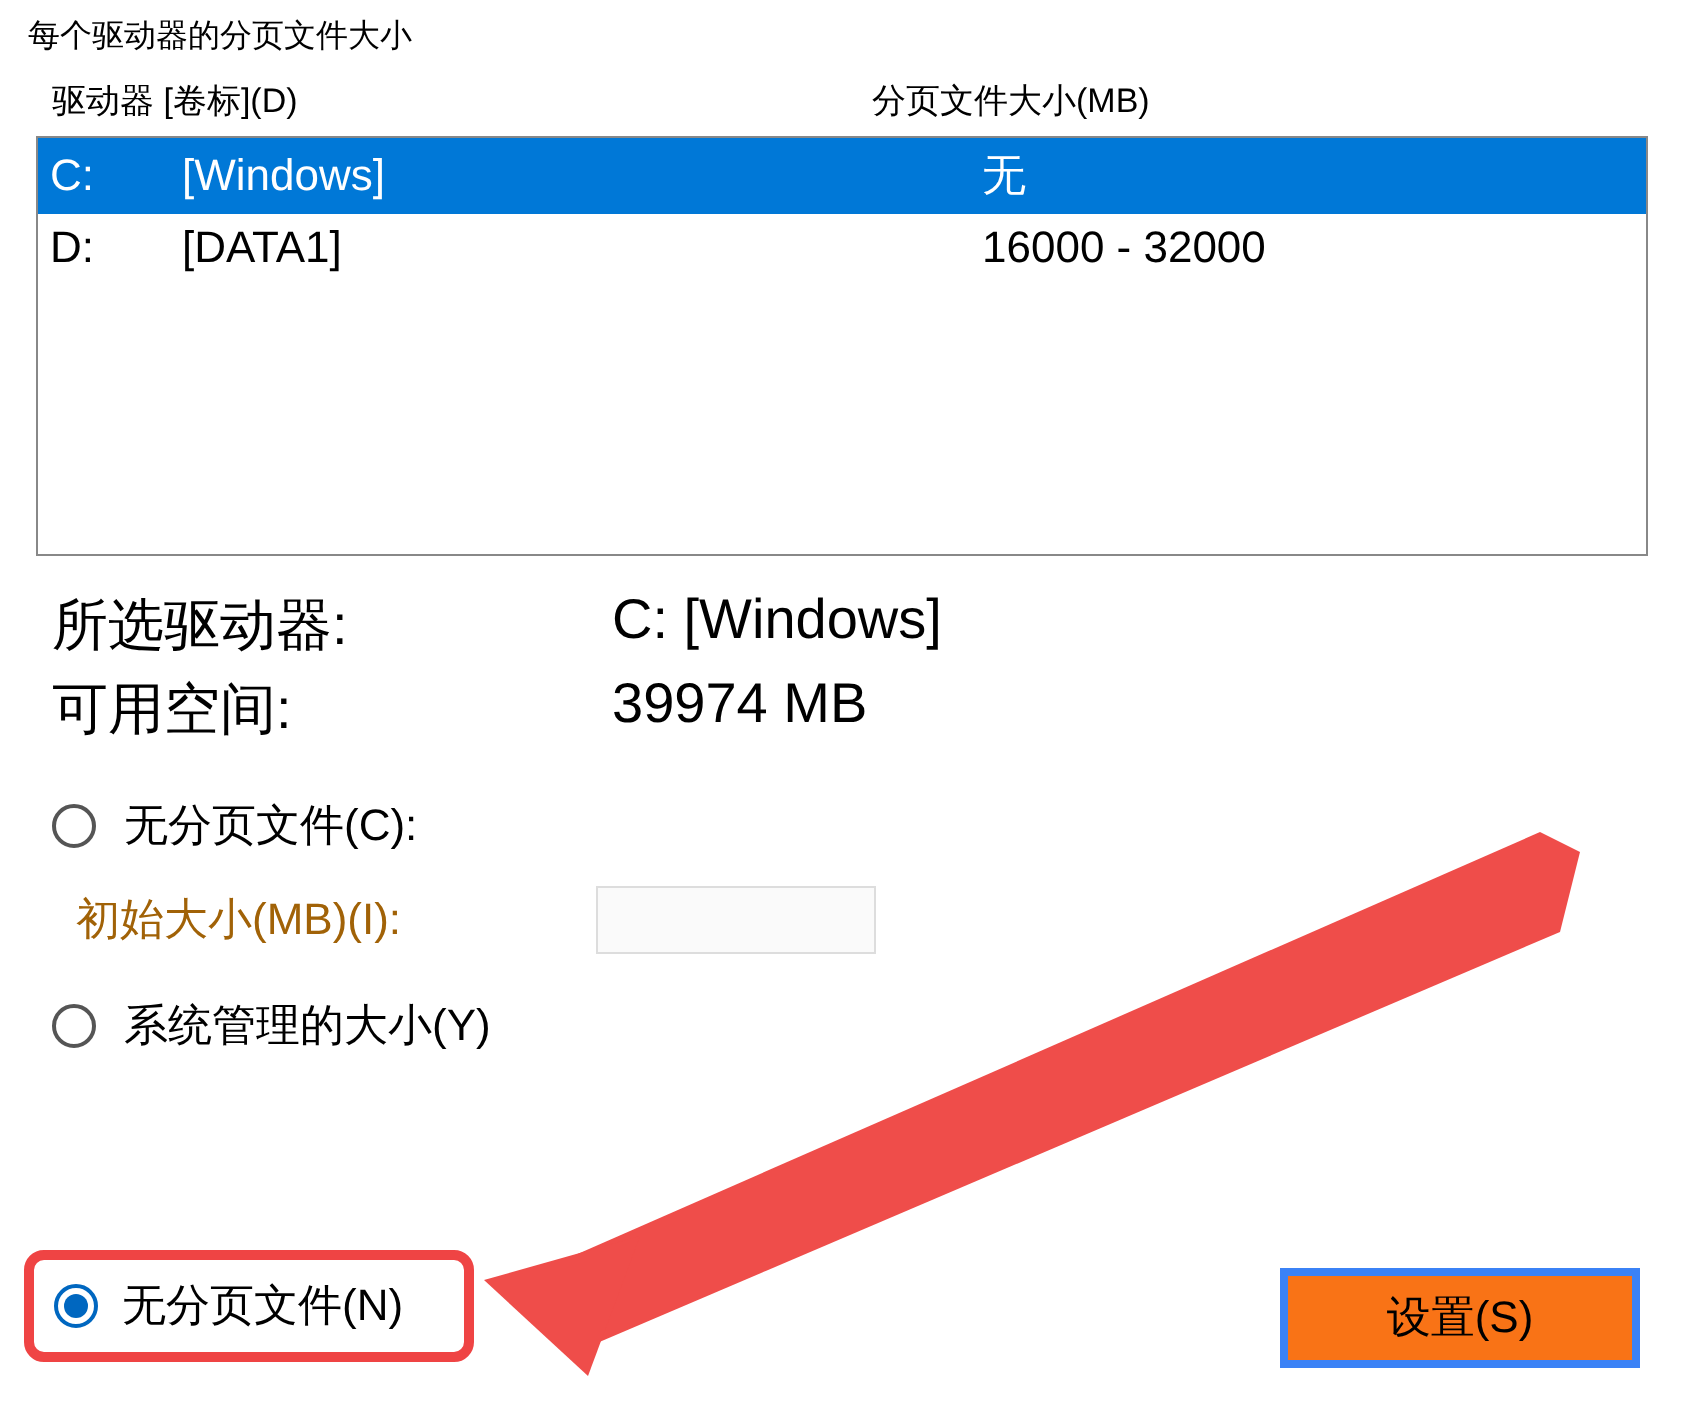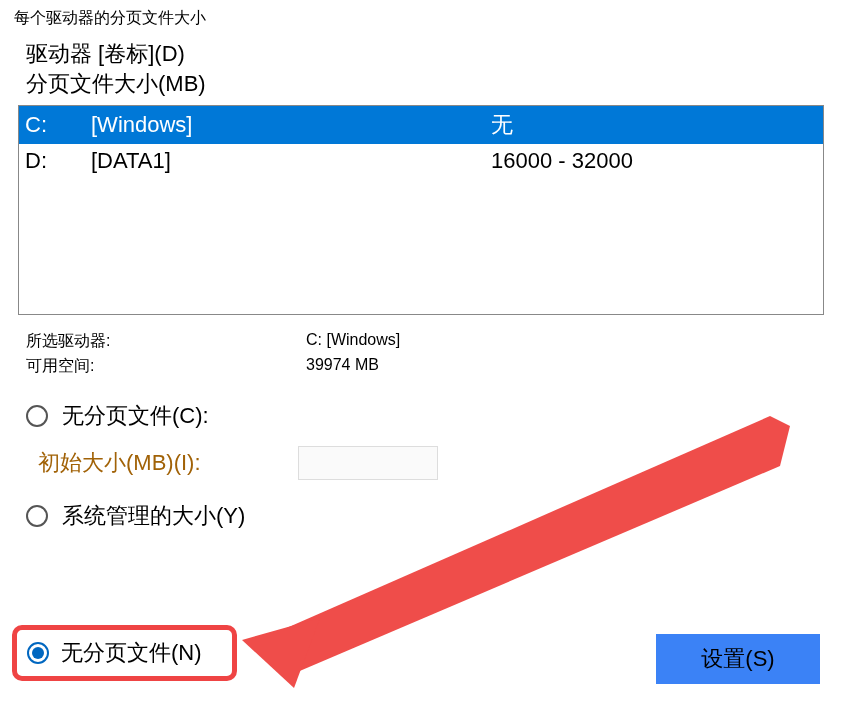--- a/index.html
+++ b/index.html
@@ -12,23 +12,22 @@
     overflow: hidden;
     position: relative;
     padding: 8px 14px;
   }
   .section-title {
     font-size: 16px;
     margin-bottom: 10px;
   }
   .list-headers {
     display: flex;
-    font-size: 22px;
+    font-size: 17px;
     padding: 0 4px 6px 12px;
-    flex-direction: column;
   }
   .list-headers .col-drive { width: 410px; }
   .list-headers .col-size  { flex: 1; }
   .drive-list {
     border: 1px solid #888;
     height: 210px;
     margin: 0 4px 14px 4px;
     background: #fff;
   }
   .drive-row {
@@ -40,21 +39,21 @@
   }
   .drive-row .letter { width: 68px; padding-left: 2px; }
   .drive-row .label  { width: 350px; }
   .drive-row .value  { flex: 1; padding-left: 50px; }
   .drive-row.selected {
     background: #0078d7;
     color: #fff;
   }
   .info-block {
     display: flex;
-    font-size: 16px;
+    font-size: 28px;
     padding: 2px 12px;
     justify-content: flex-end;
   }
   .info-block .info-label { width: 280px; }
   .info-block .info-value { flex: 1; }
   .radio-group {
     margin-top: 18px;
     padding-left: 12px;
   }
   .radio-line {
@@ -111,24 +110,24 @@
     display: flex;
     align-items: center;
     padding-left: 10px;
   }
   .highlight-box .radio { margin-right: 12px; }
   .highlight-box .hl-label { font-size: 22px; color: #000; }
   .set-button {
     position: absolute;
     right: 22px;
     bottom: 28px;
-    width: 164px;
+    width: 180px;
     height: 50px;
-    border: 1px solid #3b82f6;
-    background: #3b82f6;
+    border: 4px solid #3b82f6;
+    background: #f97316;
     font-size: 22px;
     font-family: inherit;
     cursor: pointer;
   }
   
   .arrow-svg {
     position: absolute;
     left: 230px;
     top: 408px;
     width: 560px;

